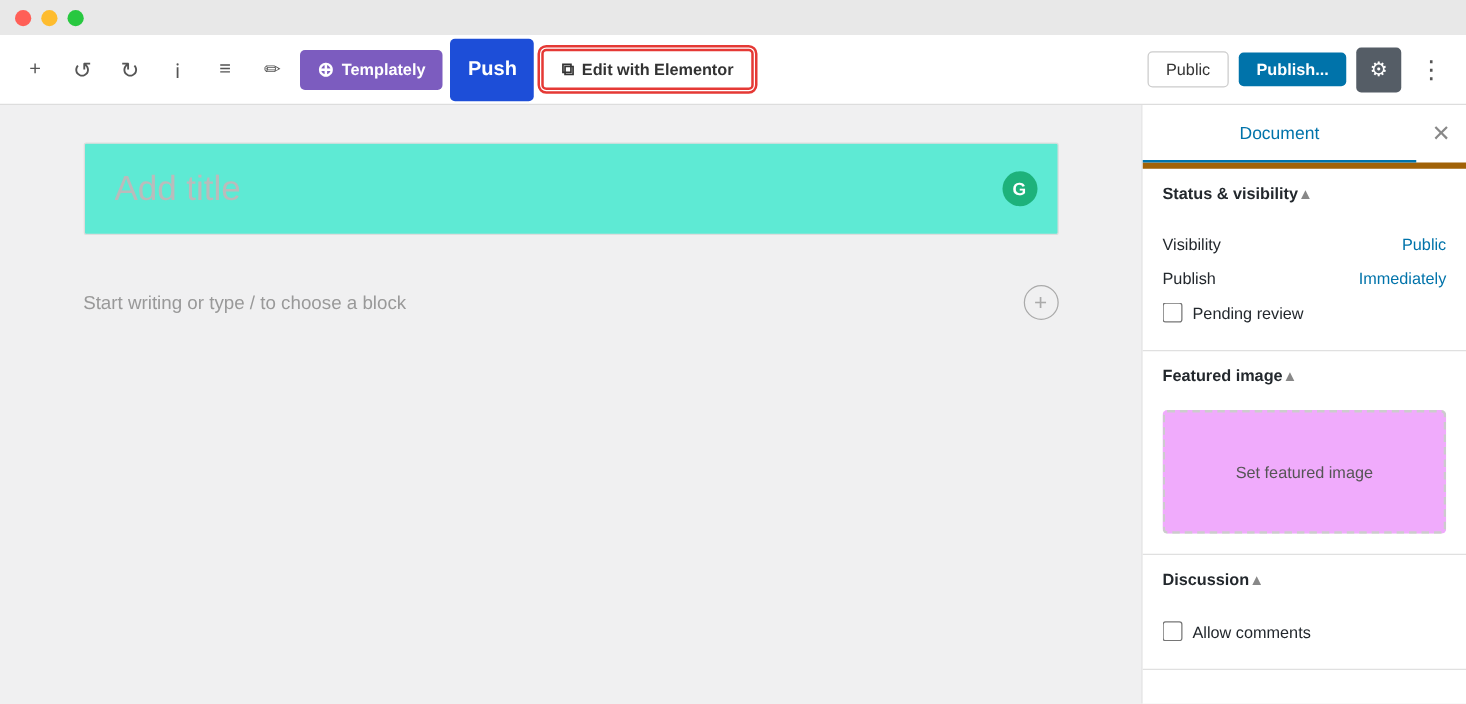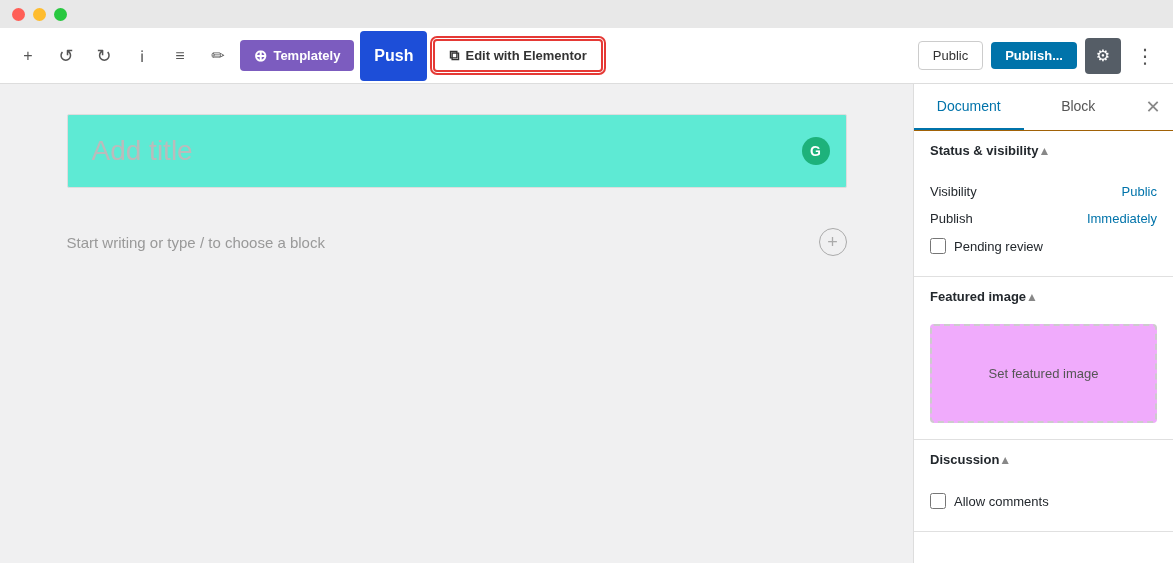--- a/index.html
+++ b/index.html
@@ -188,21 +188,21 @@
       width: 260px;
       background: #fff;
       border-left: 1px solid #ddd;
       display: flex;
       flex-direction: column;
       overflow-y: auto;
     }
 
     .sidebar-tabs {
       display: flex;
-      border-bottom: 1px solid #a16207;
+      border-bottom: 5px solid #a16207;
       position: sticky; top: 0; background: #fff; z-index: 10;
     }
     .sidebar-tab {
       flex: 1;
       padding: 14px 10px;
       text-align: center;
       cursor: pointer;
       font-size: 14px;
       font-weight: 500;
       color: #555;
@@ -356,23 +356,20 @@
         <span>+</span>
       </button>
     </div>
   </div>
 
   <div class="sidebar">
 
     <div class="sidebar-tabs">
       <button class="sidebar-tab active">
         <span>Document</span>
-      </button>
-      <button class="sidebar-tab">
-        <span>Block</span>
       </button>
       <button class="sidebar-close">
         <span>✕</span>
       </button>
     </div>
 
     <div class="sidebar-section">
       <div class="sidebar-section-header">
         <span>Status &amp; visibility</span>
         <span class="chevron">▲</span>

